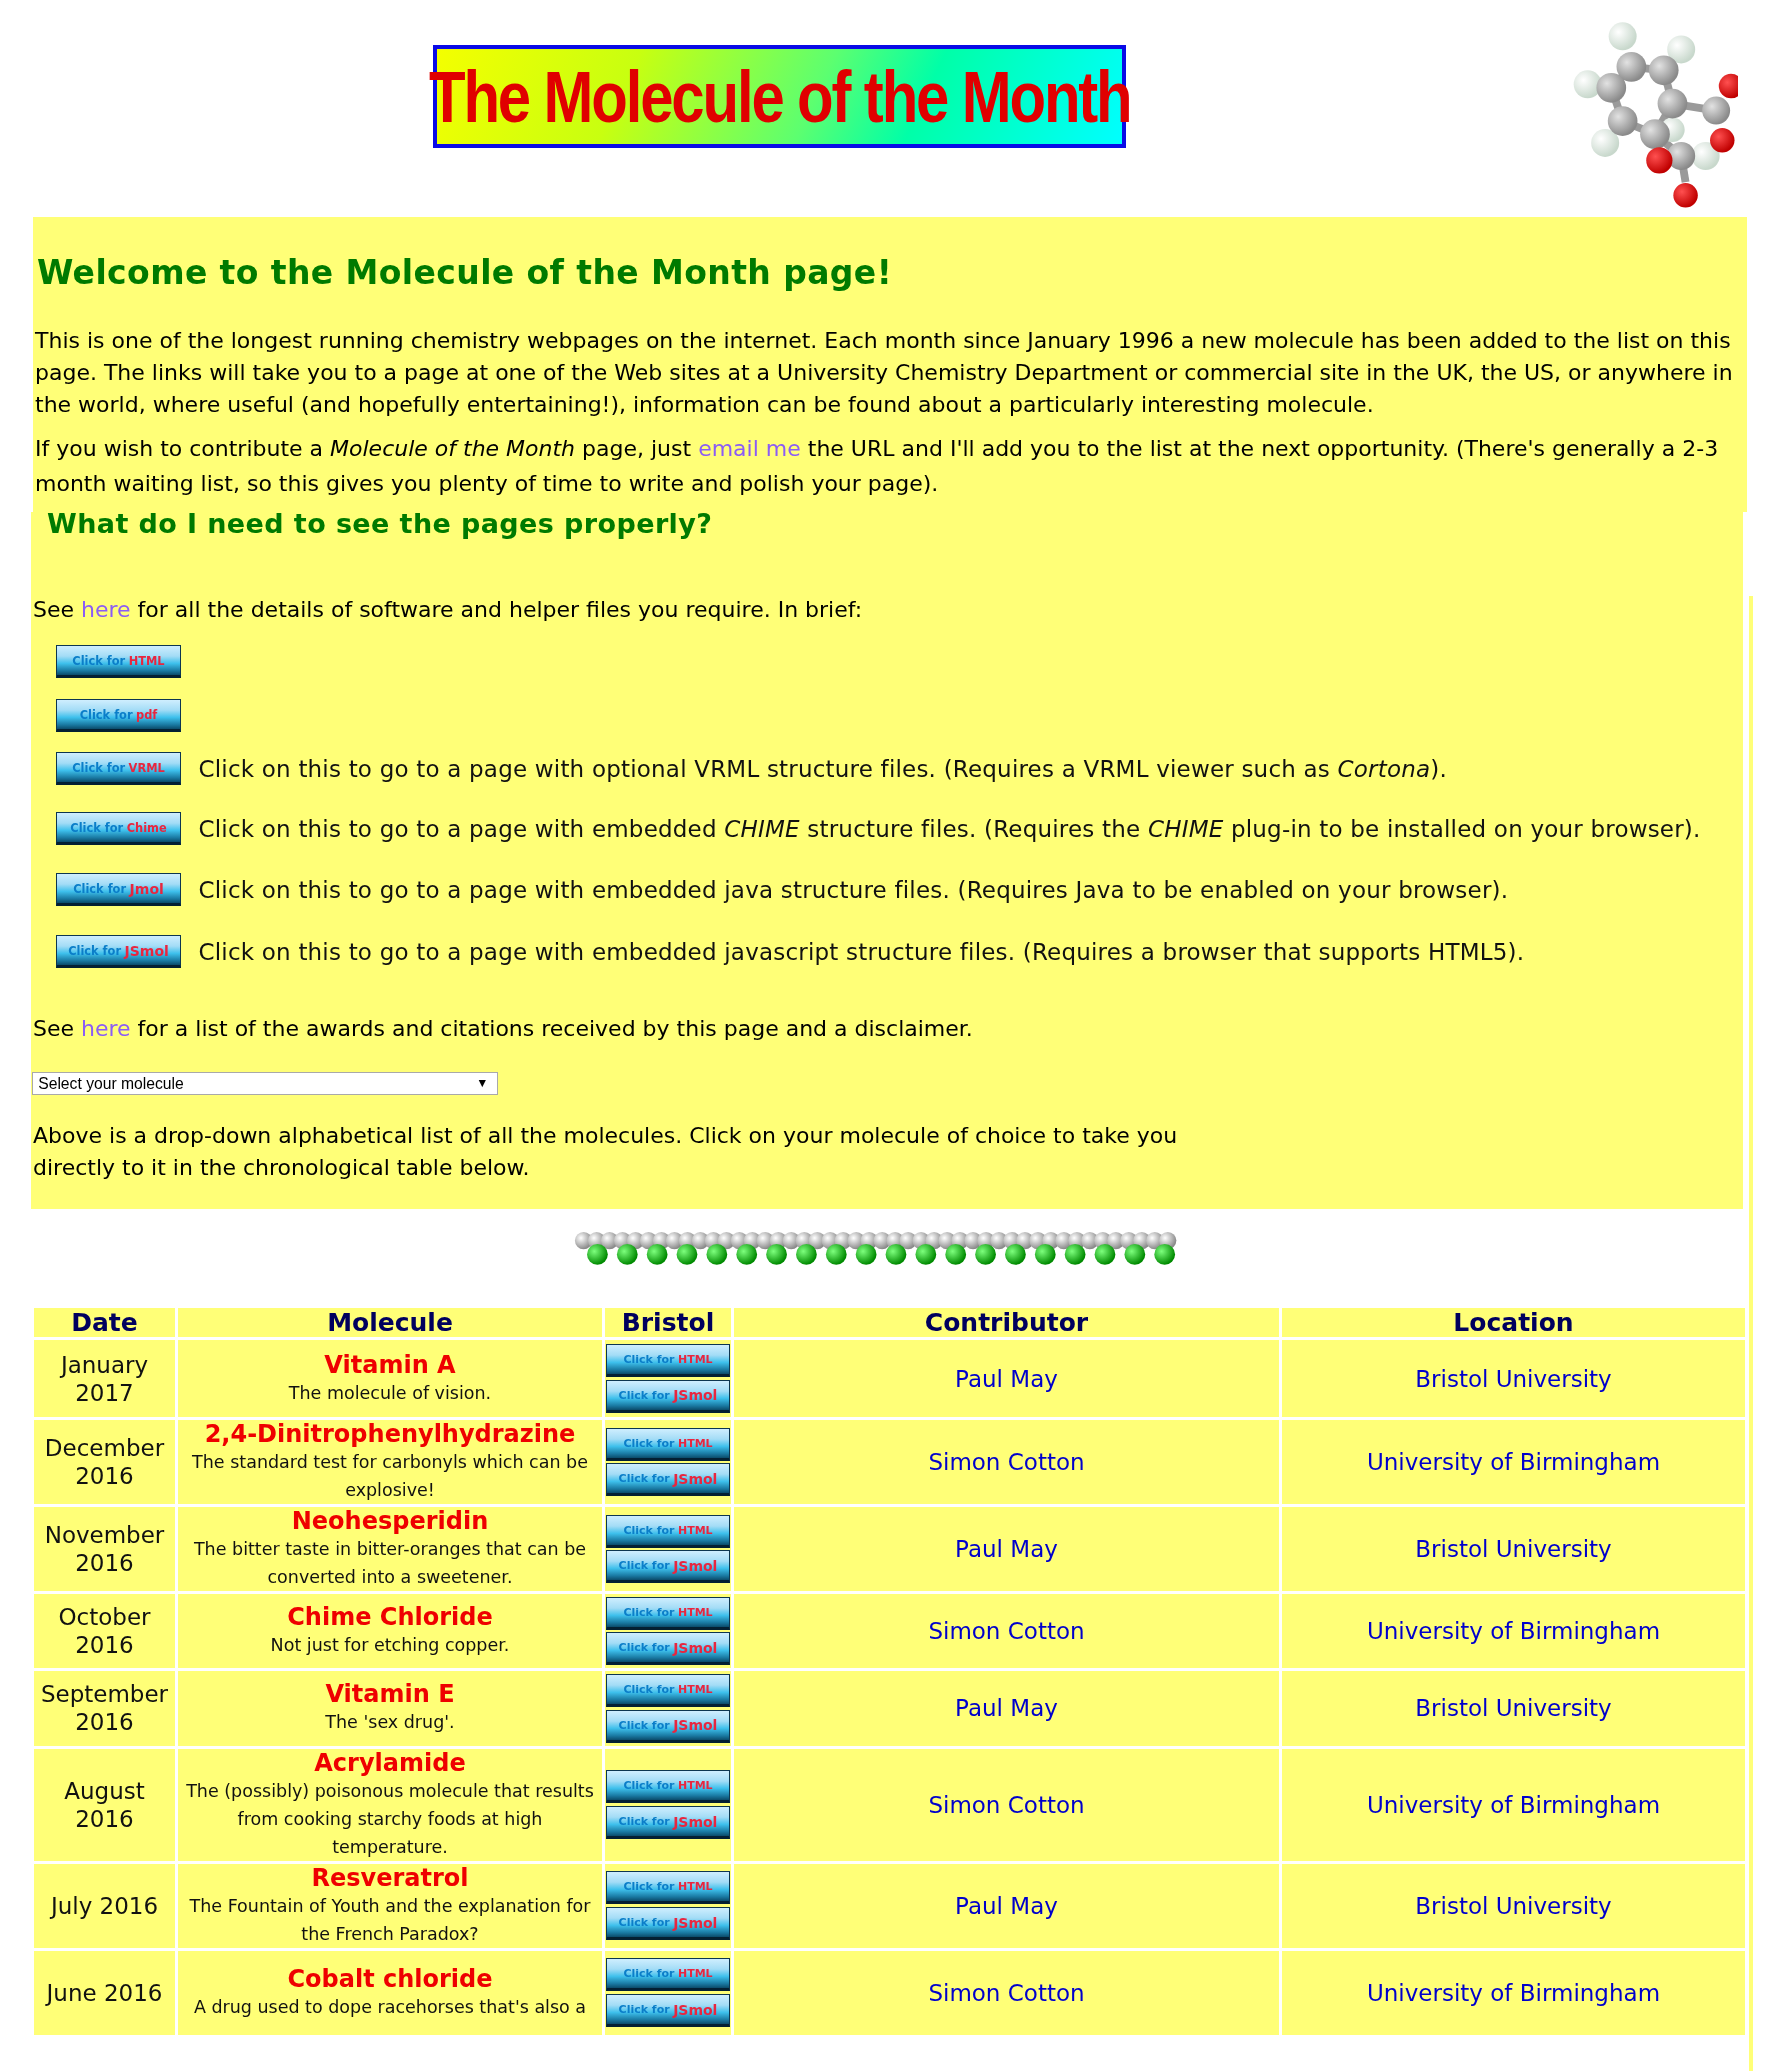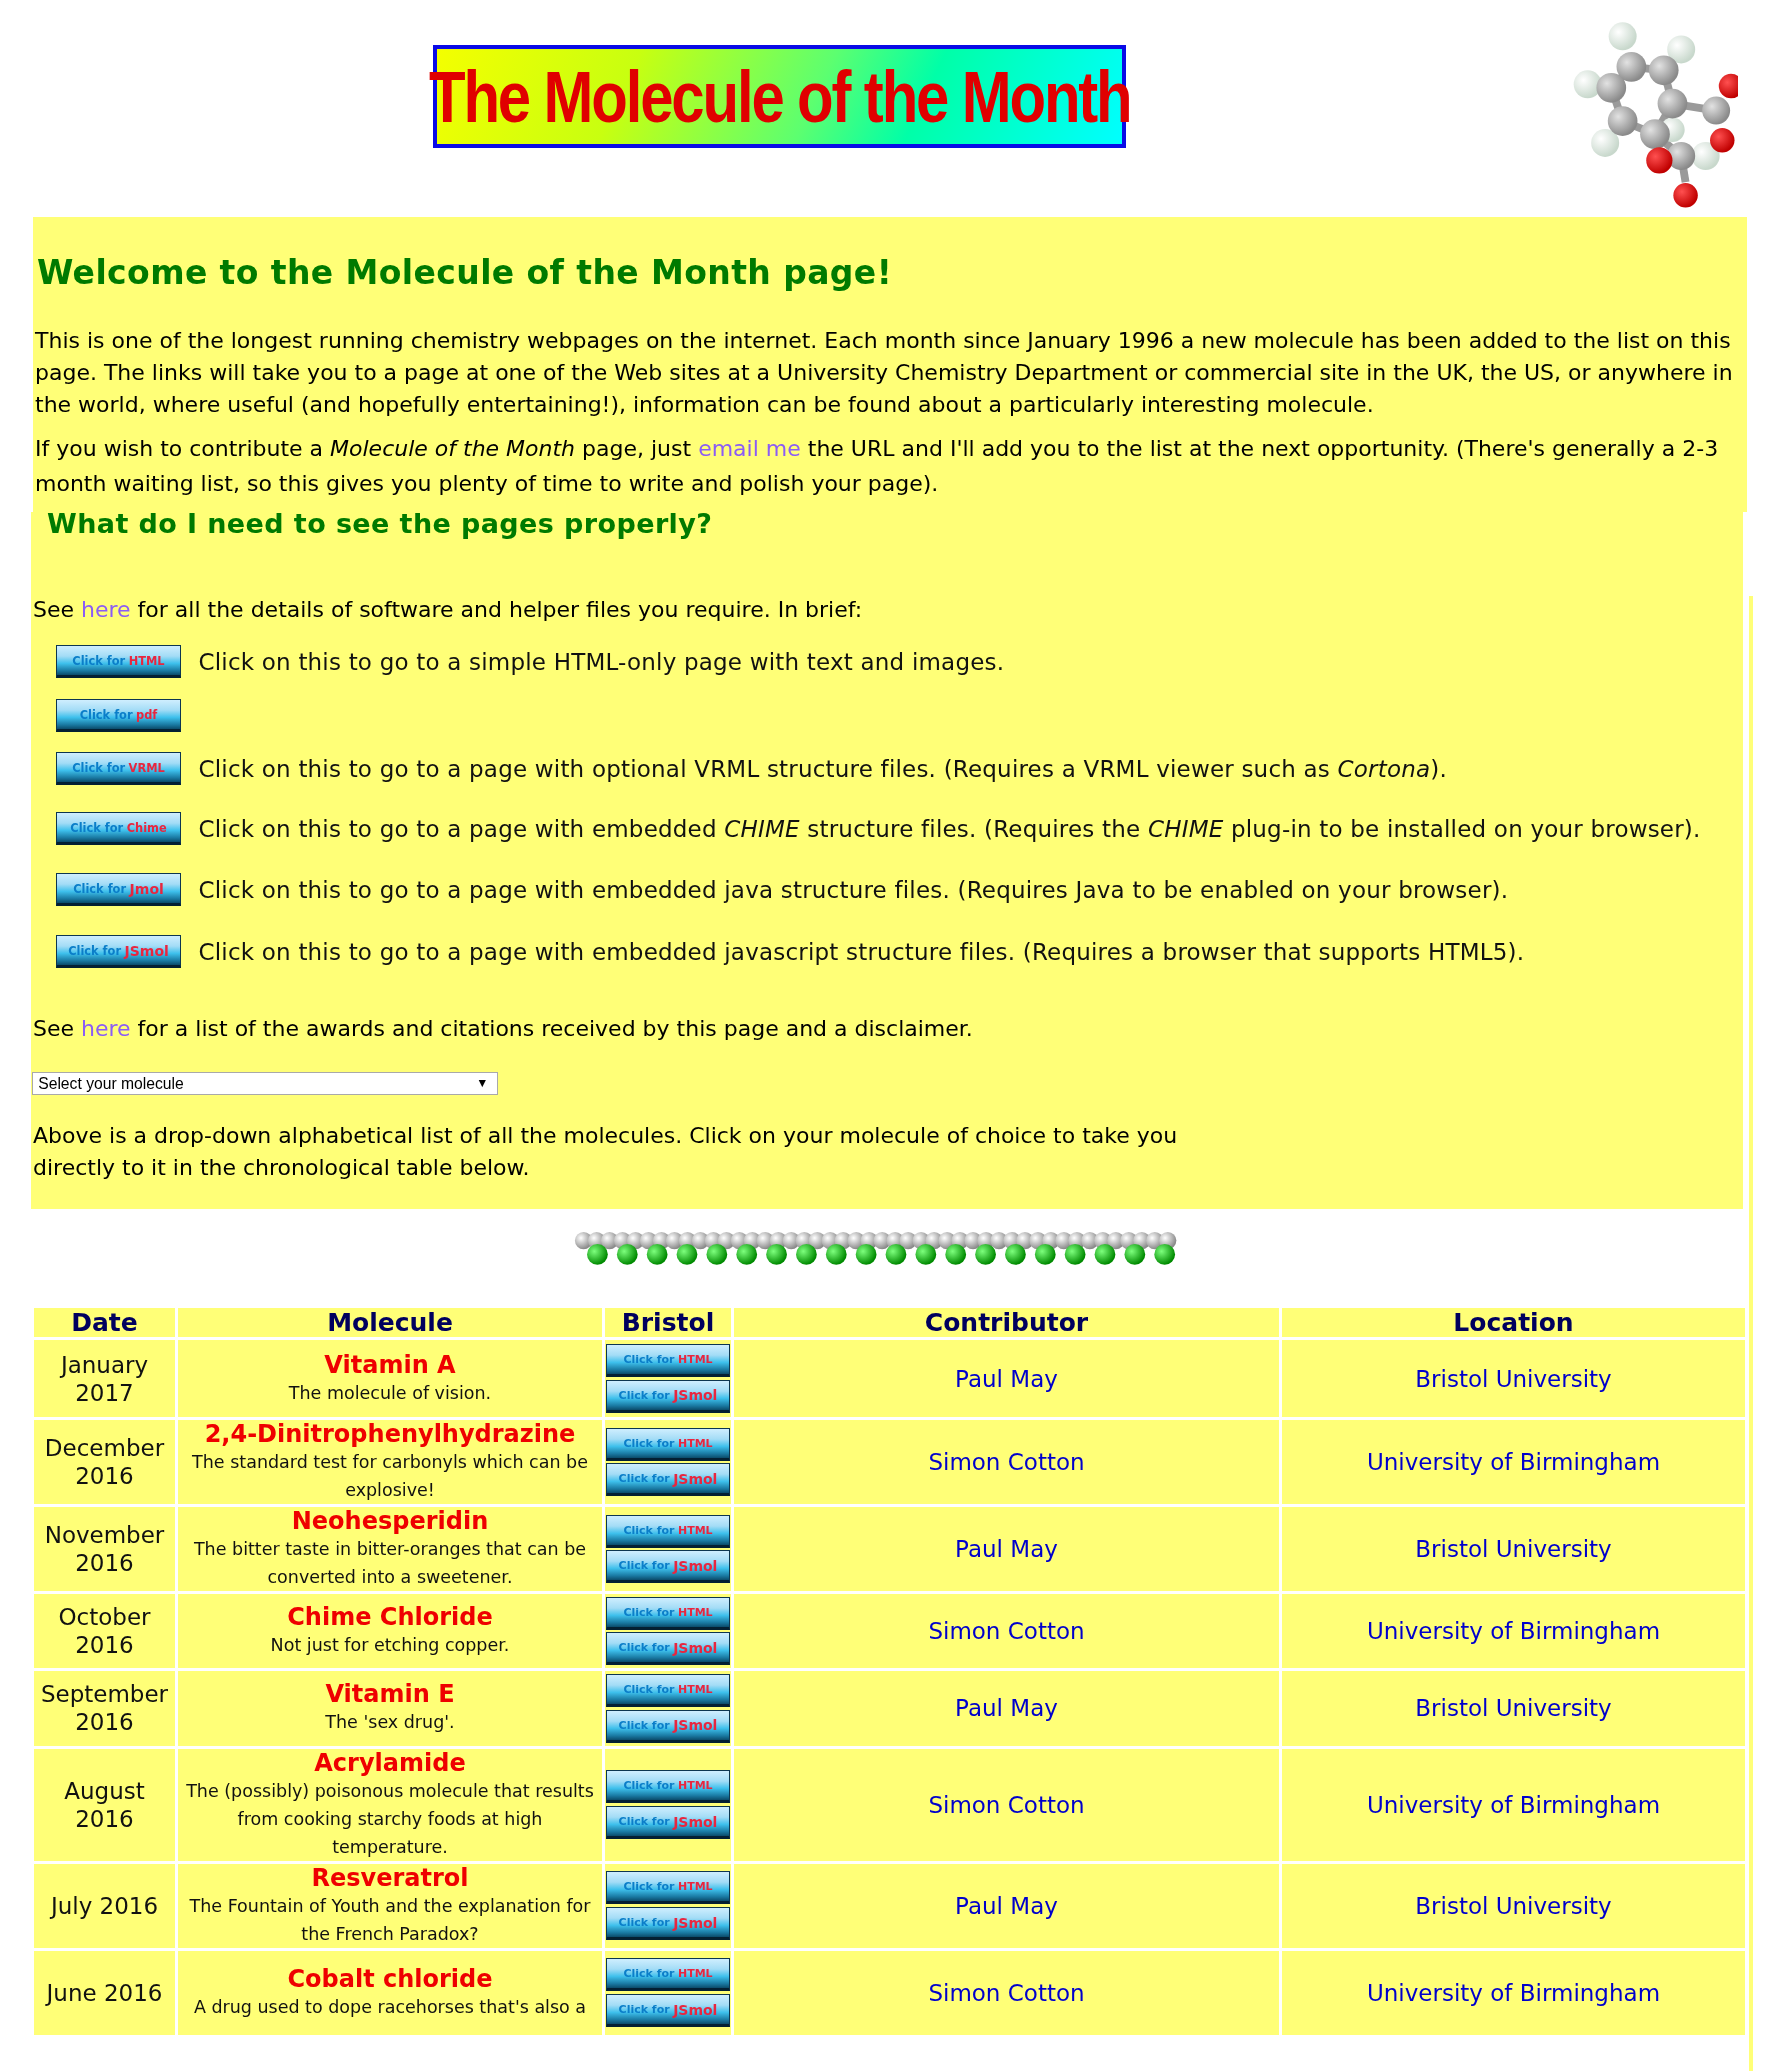--- a/index.html
+++ b/index.html
@@ -152,21 +152,20 @@
 
 <div class="para p3">
   <span>See </span><a class="link">here</a><span> for all the details of software and helper files you require. In brief:</span>
 </div>
 
 <div class="legend-row" style="top:645px">
   <span class="vbtn">
       <span>Click for</span>
       <span class="k">HTML</span>
     </span>
-  <span class="desc">Click on this to go to a simple HTML-only page with text and images.</span>
 </div>
 <div class="legend-row" style="top:699px">
   <span class="vbtn">
       <span>Click for</span>
       <span class="k">pdf</span>
     </span>
 </div>
 <div class="legend-row" style="top:752px">
   <span class="vbtn">
       <span>Click for</span>

